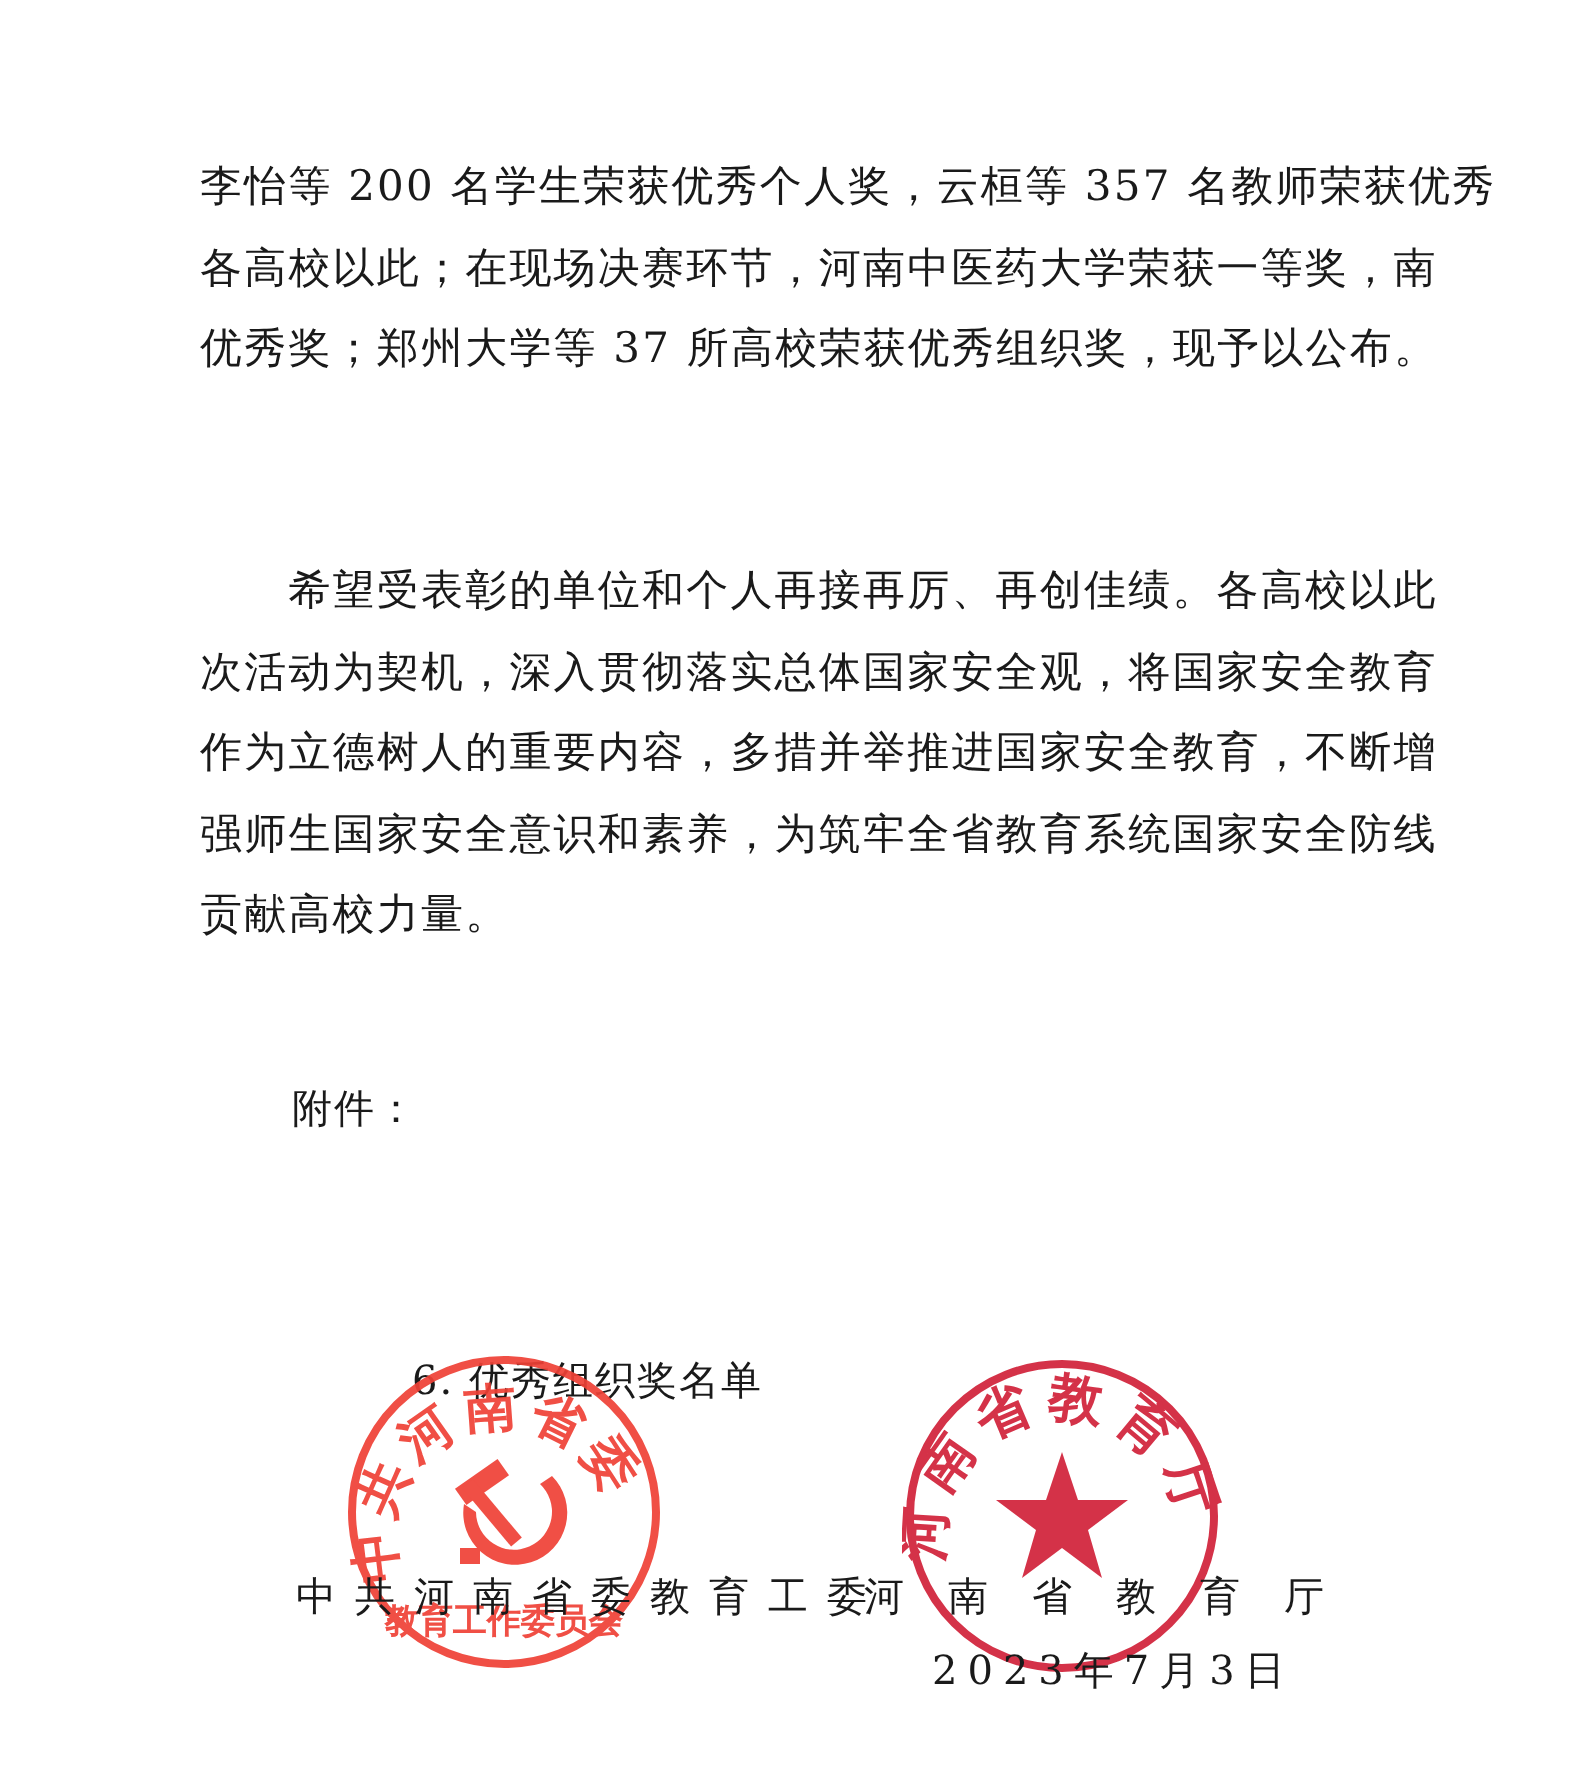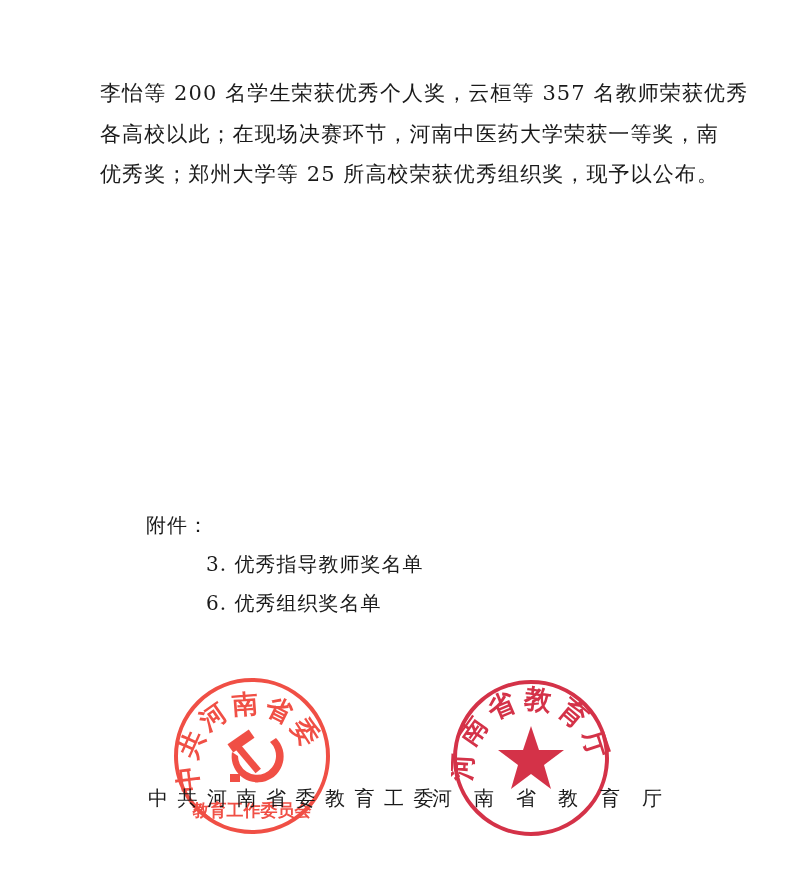--- a/index.html
+++ b/index.html
@@ -5,49 +5,55 @@
   html, body { margin: 0; padding: 0; background: #ffffff; }
   body { width: 792px; height: 892px; position: relative; overflow: hidden;
          font-family: "DejaVu Serif", "Liberation Serif", serif; color: #1a1a1a; }
   .page { position: absolute; left: 0; top: 0; width: 792px; height: 892px; }
   .para { position: absolute; left: 100px; width: 602px; font-size: 21px; line-height: 40.5px;
           letter-spacing: 1.1px; text-align: justify; margin-top: 40px; }
   .para .line { display: block; white-space: nowrap; height: 40.5px; }
   .p1 { top: 33px; }
   .p2 { top: 235px; }
   .attach { position: absolute; left: 146px; top: 506px; font-size: 20px; line-height: 39px; letter-spacing: 1px; }
-  .attach .row { display: flex; white-space: nowrap; height: 39px; }
+  .attach .row { display: flex; white-space: nowrap; height: 39px; margin-top: 29px; }
   .attach .lbl { width: 60px; }
   .attach .item { padding-left: 0; }
   .attach .indent { width: 60px; }
   .seal { position: absolute; }
   .sig { position: absolute; font-size: 20px; white-space: nowrap; z-index: 3; }
   .sig1 { left: 148px; top: 785px; letter-spacing: 9.5px; font-family: Liberation Mono, monospace; }
   .sig2 { left: 432px; top: 785px; letter-spacing: 22px; }
   .date { position: absolute; left: 466px; top: 822px; font-size: 20px; letter-spacing: 5px; z-index: 3; white-space: nowrap; }
 </style>
 </head>
 <body>
 
 <div class="page">
 
   <div class="para p1">
     <span class="line">李怡等 200 名学生荣获优秀个人奖，云桓等 357 名教师荣获优秀</span>
     <span class="line">各高校以此；在现场决赛环节，河南中医药大学荣获一等奖，南</span>
-    <span class="line">优秀奖；郑州大学等 25 所高校荣获优秀组织奖，现予以公布。</span>
+    <span class="line">优秀奖；郑州大学等 37 所高校荣获优秀组织奖，现予以公布。</span>
   </div>
 
+  <div class="para p2">
+    <span class="line">　　希望受表彰的单位和个人再接再厉、再创佳绩。各高校以此</span>
+    <span class="line">次活动为契机，深入贯彻落实总体国家安全观，将国家安全教育</span>
+    <span class="line">作为立德树人的重要内容，多措并举推进国家安全教育，不断增</span>
+    <span class="line">强师生国家安全意识和素养，为筑牢全省教育系统国家安全防线</span>
+    <span class="line">贡献高校力量。</span>
+  </div>
 
   <div class="attach">
     <div class="row">
       <span class="lbl">附件：</span>
     </div>
     <div class="row">
       <span class="indent"></span>
-      <span class="item">3. 优秀指导教师奖名单</span>
     </div>
     <div class="row">
       <span class="indent"></span>
       <span class="item">6. 优秀组织奖名单</span>
     </div>
   </div>
 
   <svg class="seal" style="left:172px; top:676px; z-index:2; opacity:0.92" width="160" height="160" viewBox="0 0 160 160">
     <defs>
       <path id="arcL" d="M 30 118 A 56 56 0 1 1 130 118"></path>
@@ -71,13 +77,14 @@
     </defs>
     <circle cx="80" cy="80" r="76" fill="none" stroke="#d2283f" stroke-width="4"></circle>
     <text font-size="27" fill="#d2283f" font-family="DejaVu Sans, sans-serif" font-weight="bold" letter-spacing="6">
       <textPath href="#arcR" startOffset="4%">河南省教育厅</textPath>
     </text>
     <polygon fill="#d2283f" points="80,48 88,72 113,72 93,87 100,111 80,96 60,111 67,87 47,72 72,72"></polygon>
   </svg>
 
   <div class="sig sig1">中共河南省委教育工委</div>
   <div class="sig sig2">河南省教育厅</div>
+  <div class="date">2023年7月3日</div>
 </div>
 
 </body></html>

